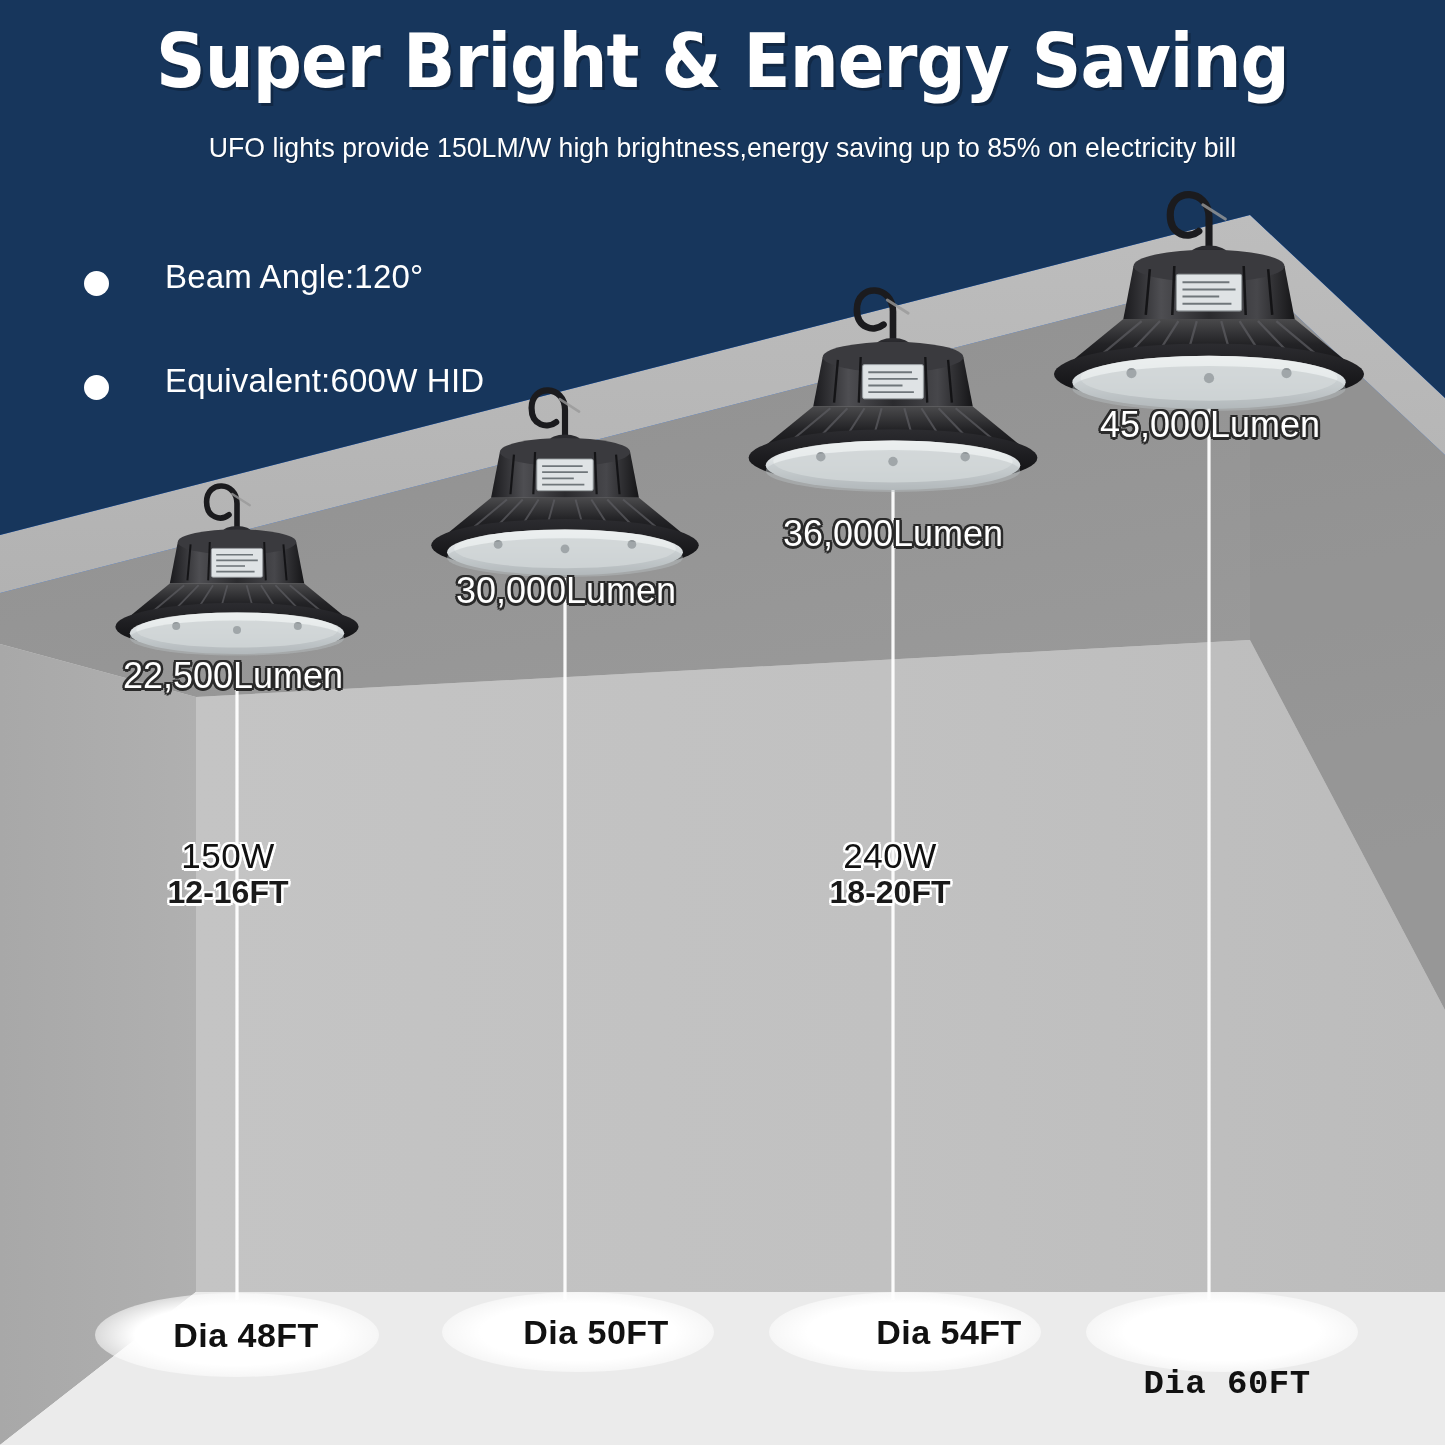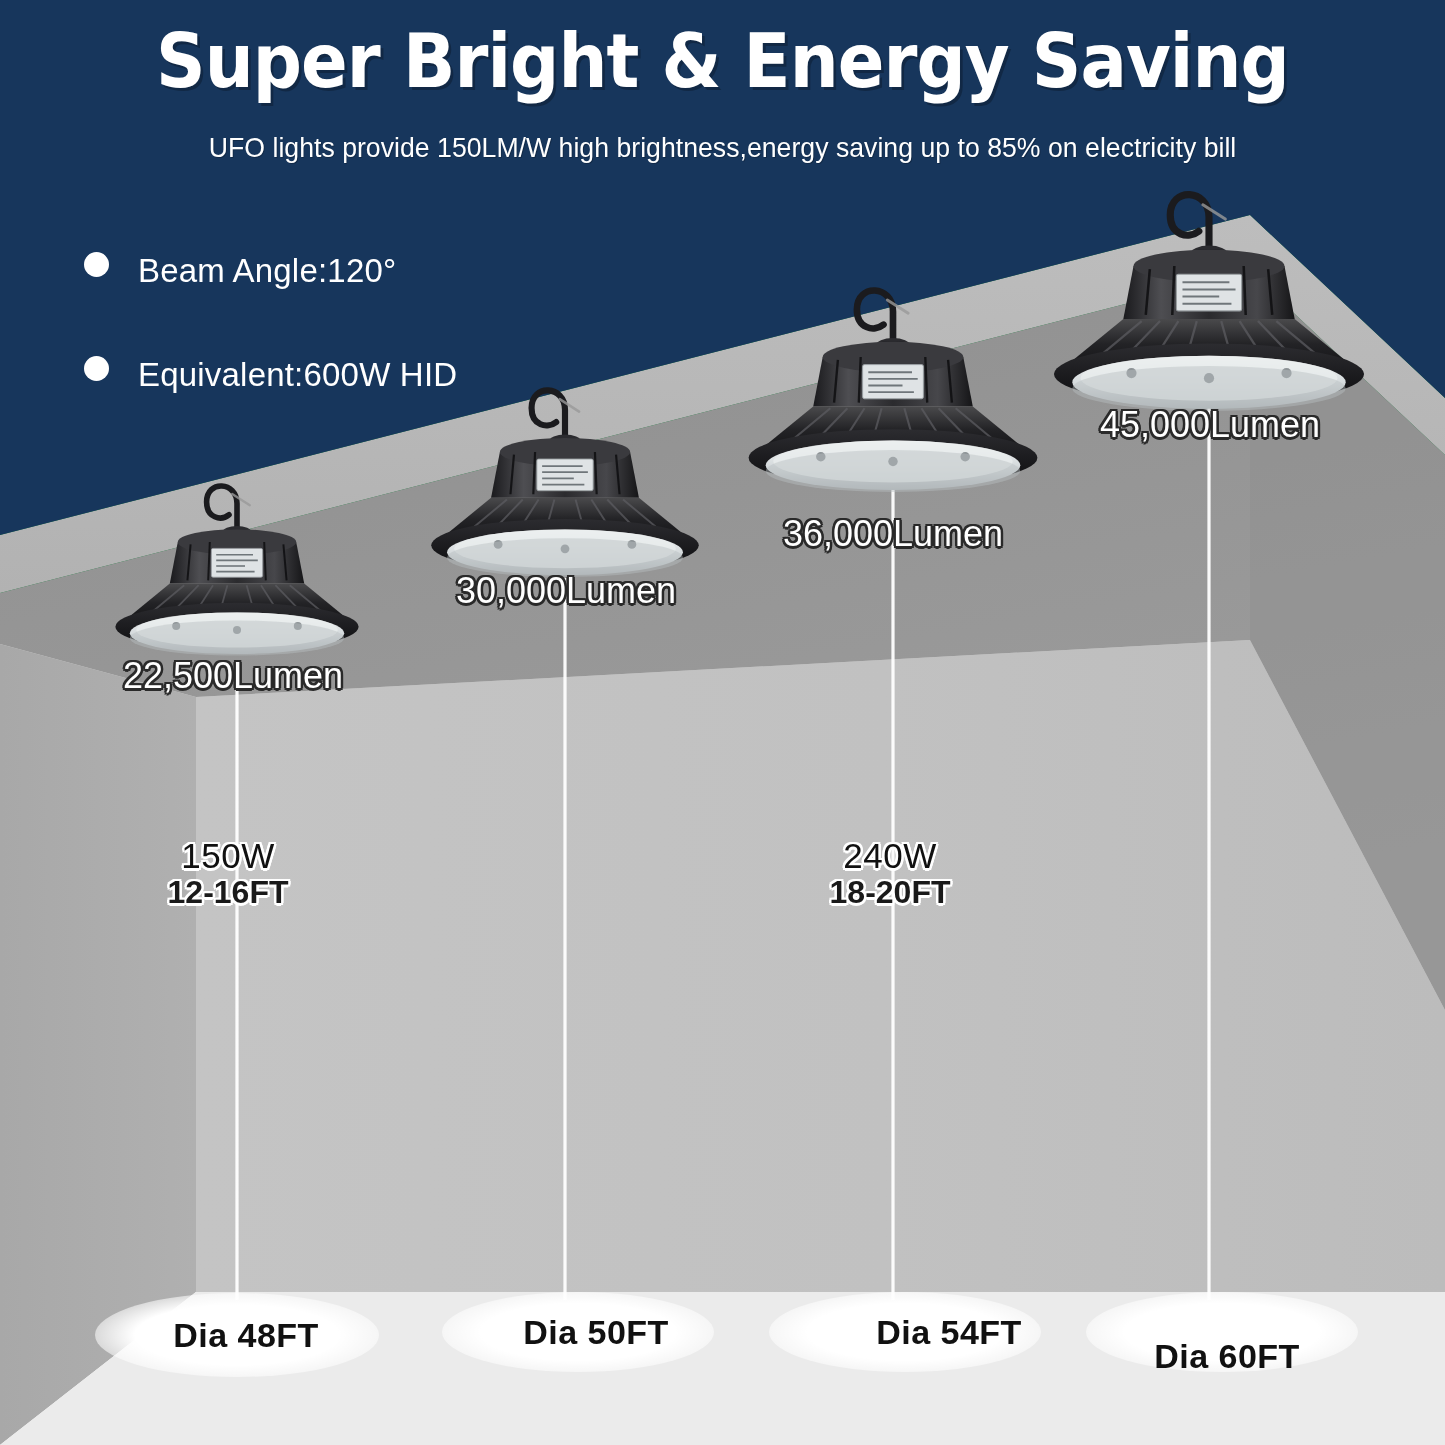--- a/index.html
+++ b/index.html
@@ -2,21 +2,21 @@
 <html><head>
 <meta charset="utf-8">
 <style>
   * { margin:0; padding:0; box-sizing:border-box; }
   html,body { width:1445px; height:1445px; background:#ffffff; }
   body { font-family:"Liberation Sans", sans-serif; overflow:hidden; }
 
   #stage {
     position:relative;
     width:1445px; height:1445px;
-    background:#15803d;
+    background:#3b82f6;
     overflow:hidden;
   }
 
   #scene { position:absolute; inset:0; width:1445px; height:1445px; }
 
   
   .banner-title {
     position:absolute; left:0; right:0; top:24px;
     text-align:center;
     font-family:"DejaVu Sans", sans-serif;
@@ -35,21 +35,21 @@
     font-size:27.5px;
     color:#ffffff;
     letter-spacing:0px;
     transform:scaleX(0.97);
     white-space:nowrap;
     text-shadow: 1px 1px 0 rgba(0,0,0,0.22);
   }
 
   
   .bullets { position:absolute; left:84px; top:252px; }
-  .bullet-row { display:flex; align-items:flex-start; height:44px; margin-bottom:60px; }
+  .bullet-row { display:flex; align-items:flex-end; height:44px; margin-bottom:60px;gap:27px; }
   .bullet-dot {
     width:25px; height:25px; border-radius:50%;
     background:#ffffff; flex:0 0 auto; margin-right:29px;
   }
   .bullet-label {
     font-size:33px; color:#ffffff; white-space:nowrap;
     letter-spacing:0.2px;
   }
 
   
@@ -399,15 +399,15 @@
     <div class="watt-range">12-16FT</div>
   </div>
   <div class="watt-block" style="left:890px; top:838px;">
     <div class="watt-main">240W</div>
     <div class="watt-range">18-20FT</div>
   </div>
 
   <div class="dia-text" style="left:246px;  top:1335px;">Dia 48FT</div>
   <div class="dia-text" style="left:596px;  top:1332px;">Dia 50FT</div>
   <div class="dia-text" style="left:910px;  top:1332px;margin-left:39px;">Dia 54FT</div>
-  <div class="dia-text" style="left:1227px; top:1356px;">Dia 60FT</div>
+  <div class="dia-text" style="left:1227px; top:1384px;font-family:Liberation Mono, monospace;">Dia 60FT</div>
 
 </div>
 
 </body></html>

